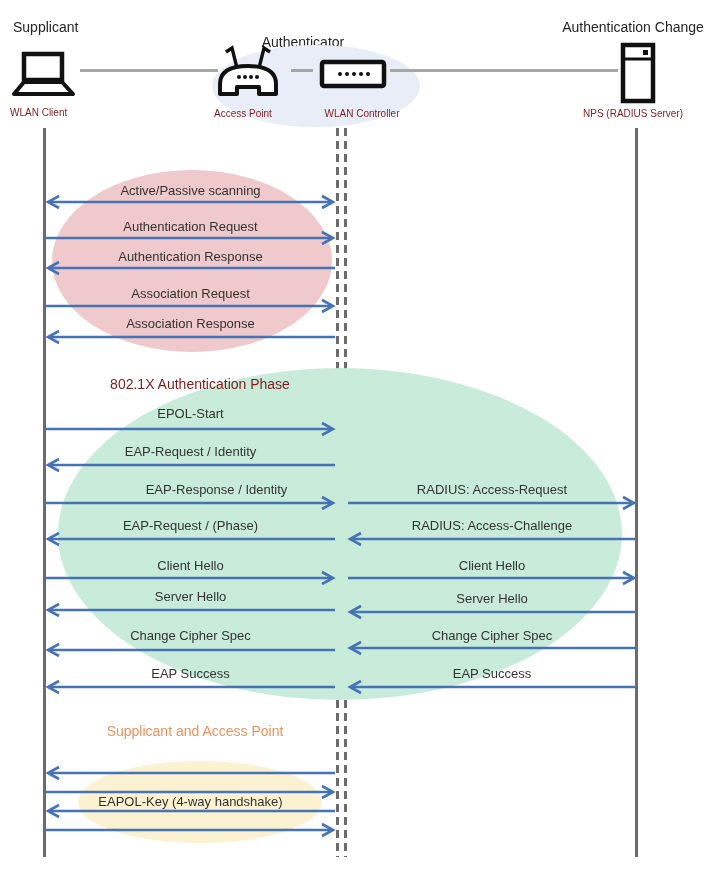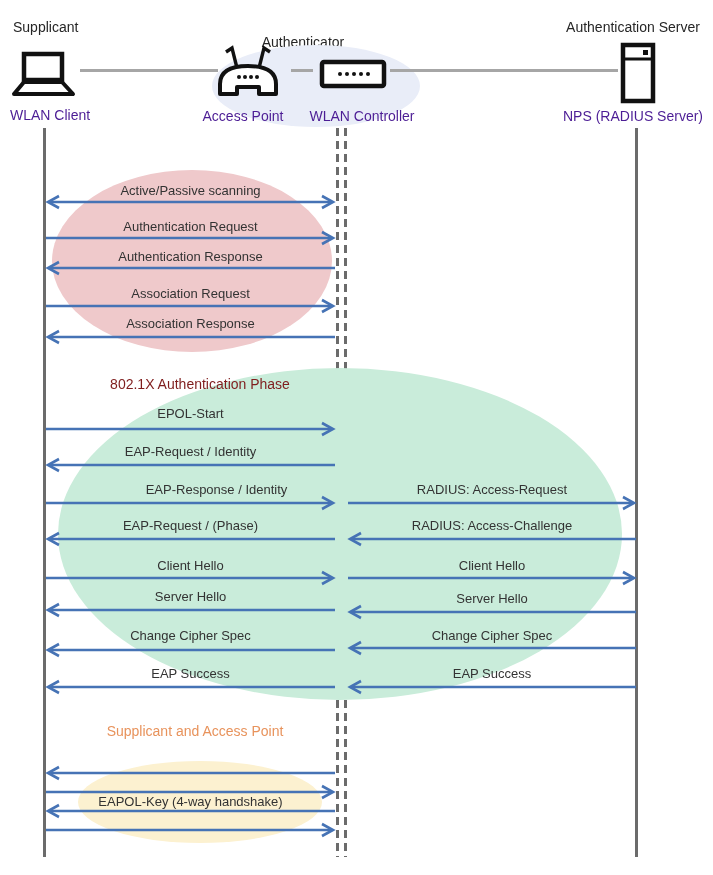--- a/index.html
+++ b/index.html
@@ -1,37 +1,37 @@
 <!DOCTYPE html>
 <html><head>
 <meta charset="utf-8">
 <style>
   html,body{margin:0;padding:0;background:#fff;}
   .stage{position:relative;width:713px;height:875px;background:#ffffff;
          font-family:"Liberation Sans",sans-serif;overflow:hidden;}
   .role-label{position:absolute;font-size:14px;color:#262626;white-space:nowrap;}
-  .device-label{position:absolute;font-size:14px;color:#4c1d95;white-space:nowrap;}
+  .device-label{position:absolute;font-size:10px;color:#7f1d1d;white-space:nowrap;}
   .tcenter{text-align:center;}
   .hline{position:absolute;top:69px;height:3px;background:#A6A6A6;}
   .lifeline{position:absolute;top:128px;height:729px;width:3px;background:#6B6B6B;}
   .lifeline.dashed{background:repeating-linear-gradient(to bottom,#6B6B6B 0 8px,transparent 8px 13px);}
   .ellipse{position:absolute;border-radius:50%;}
   .phase-title{position:absolute;font-size:14px;line-height:19px;text-align:center;white-space:nowrap;}
   .msg-label{position:absolute;font-size:13px;color:#333333;text-align:center;white-space:nowrap;}
   .msg-arrow{position:absolute;overflow:visible;}
   .icon-svg{position:absolute;}
 </style>
 </head>
 <body>
 
 <div class="stage">
 
   <div class="role-label" style="left:13px;top:19px;">Supplicant</div>
   <div class="role-label tcenter" style="left:243px;top:19px;width:120px;margin-top:15px;">Authenticator</div>
-  <div class="role-label tcenter" style="left:553px;top:19px;width:160px;">Authentication Server</div>
+  <div class="role-label tcenter" style="left:553px;top:19px;width:160px;">Authentication Change</div>
 
   <div class="ellipse" style="left: 212px; top: 45px; width: 208px; height: 82px; background: rgb(233, 237, 248);"></div>
 
   <div class="hline" style="left:80px;width:138px;"></div>
   <div class="hline" style="left:291px;width:22px;"></div>
   <div class="hline" style="left:390px;width:228px;"></div>
 
   <svg class="icon-svg" style="left:8px;top:50px;" width="70" height="48" viewBox="0 0 70 48">
     <rect x="16" y="4" width="38" height="26" fill="#ffffff" stroke="#111111" stroke-width="4.5"></rect>
     <path d="M6 44 L16 32 H54 L65 44 Z" fill="#ffffff" stroke="#111111" stroke-width="4" stroke-linejoin="round"></path>

